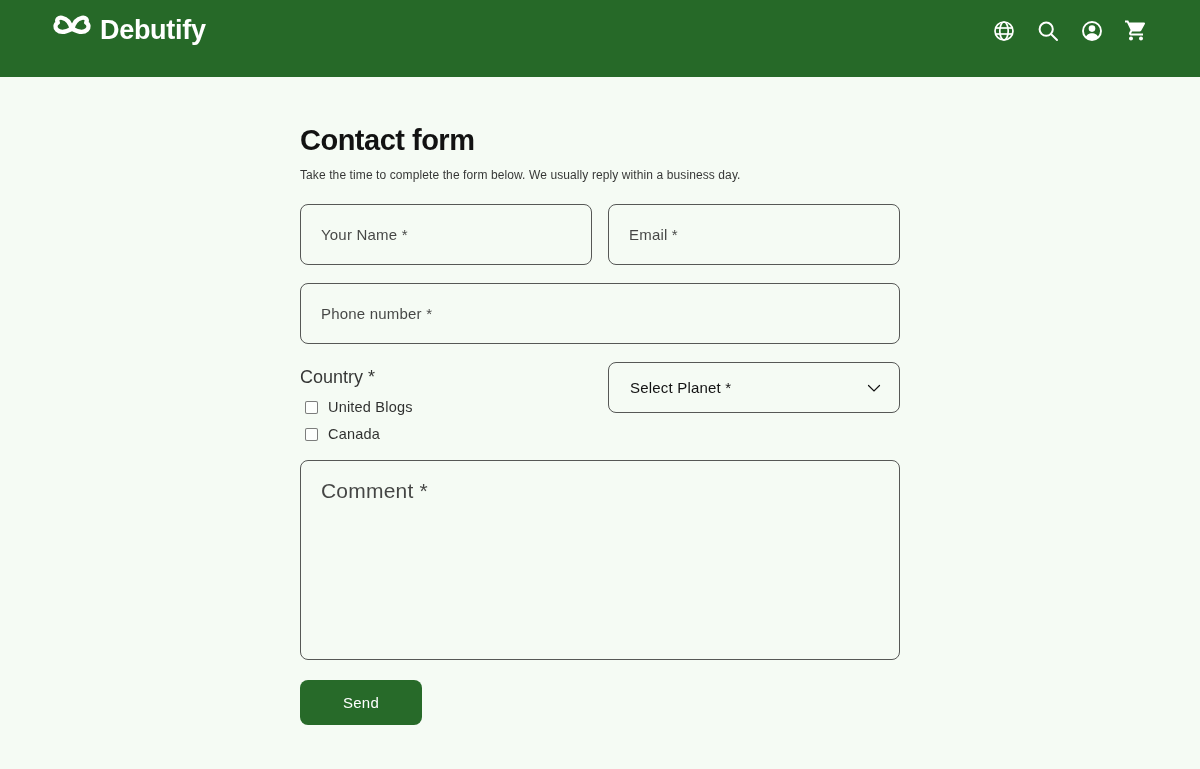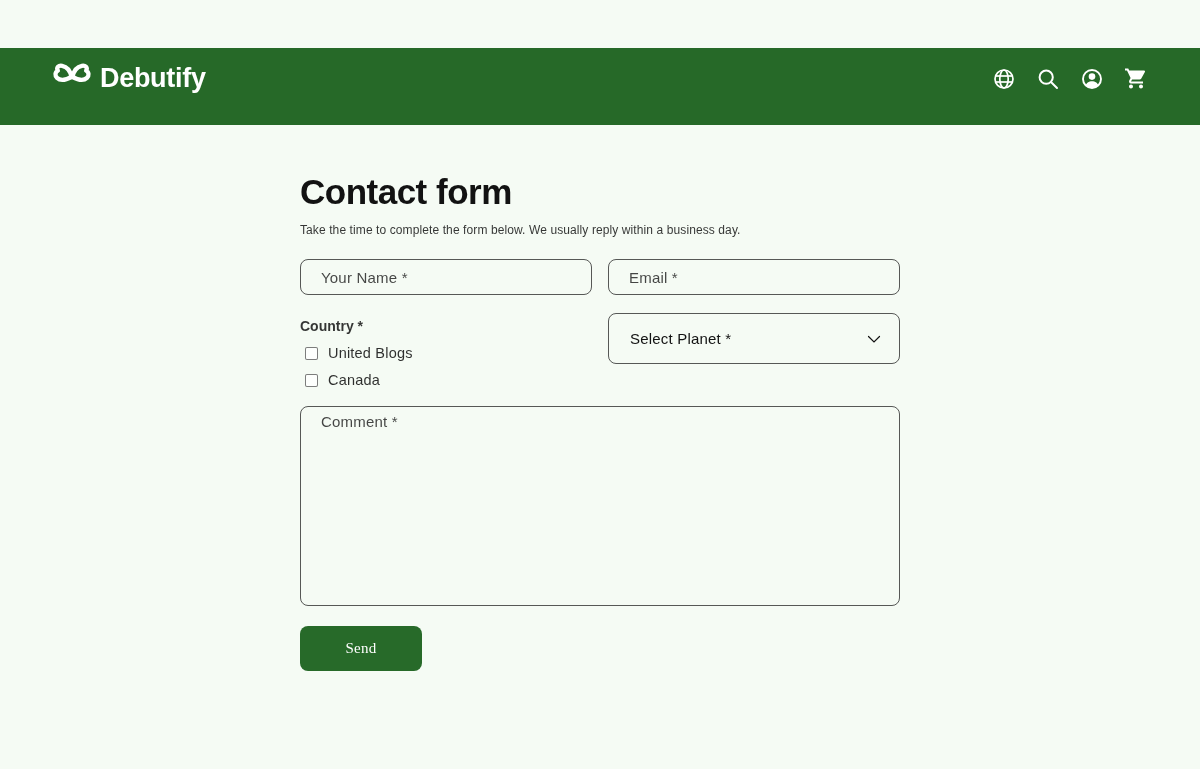--- a/index.html
+++ b/index.html
@@ -11,21 +11,20 @@
     overflow: hidden;
   }
 
   
   .header {
     height: 77px;
     background: #266928;
     display: flex;
     align-items: center;
     padding: 0 52px 16px 50px;
-    margin-top: 48px;
   }
   .logo {
     display: flex;
     align-items: center;
     gap: 6px;
     cursor: pointer;
     color: #ffffff;
     text-decoration: none;
   }
   .logo-text {
@@ -71,21 +70,21 @@
   }
   .icon-btn svg { display: block; }
 
   
   .main {
     width: 600px;
     margin: 0 auto;
     padding-top: 47px;
   }
   .page-title {
-    font-size: 35px;
+    font-size: 29px;
     font-weight: 700;
     letter-spacing: -0.5px;
     color: #121212;
   }
   .page-subtitle {
     margin-top: 11px;
     font-size: 12px;
     color: rgba(18,18,18,0.85);
     letter-spacing: 0.1px;
   }
@@ -95,21 +94,21 @@
     display: flex;
     flex-direction: column;
     gap: 18px;
   }
   .row-2col {
     display: grid;
     grid-template-columns: 1fr 1fr;
     column-gap: 16px;
   }
   .field {
-    height: 36px;
+    height: 61px;
     width: 100%;
     border: 1px solid rgba(18,18,18,0.7);
     border-radius: 8px;
     background: transparent;
     padding: 0 20px;
     font-family: "Liberation Sans", sans-serif;
     font-size: 15px;
     color: #121212;
     letter-spacing: 0.2px;
   }
@@ -119,24 +118,23 @@
   }
 
   .country-row {
     display: grid;
     grid-template-columns: 1fr 1fr;
     column-gap: 16px;
     align-items: start;
   }
   .country-group { padding-top: 5px; }
   .country-label {
-    font-size: 14px;
+    font-size: 18px;
     color: rgba(18,18,18,0.85);
     display: block;
-    font-weight: bold;
   }
   .check-row {
     display: flex;
     align-items: center;
     margin-top: 11px;
     cursor: pointer;
   }
   .check-row input[type="checkbox"] {
     appearance: none;
     -webkit-appearance: none;
@@ -170,35 +168,35 @@
     color: #121212;
     letter-spacing: 0.2px;
   }
 
   .textarea {
     height: 200px;
     width: 100%;
     border: 1px solid rgba(18,18,18,0.7);
     border-radius: 8px;
     background: transparent;
-    padding: 6px 20px;
+    padding: 18px 20px;
     font-family: "Liberation Sans", sans-serif;
-    font-size: 15px;
+    font-size: 21px;
     color: #121212;
     resize: none;
     letter-spacing: 0.2px;
   }
 
   .send-btn {
     margin-top: 2px;
     width: 122px;
     height: 45px;
     background: #276a29;
     color: #ffffff;
-    font-family: Liberation Serif, serif;
+    font-family: Liberation Sans, sans-serif;
     font-size: 15px;
     letter-spacing: 0.3px;
     border: none;
     border-radius: 8px;
     cursor: pointer;
   }
 </style>
 </head>
 <body>
 
@@ -254,20 +252,21 @@
 <main class="main">
   <h1 class="page-title">Contact form</h1>
   <p class="page-subtitle">Take the time to complete the form below. We usually reply within a business day.</p>
 
   <form class="contact-form">
     <div class="row-2col">
       <input class="field" type="text" placeholder="Your Name *" style="">
       <input class="field" type="text" placeholder="Email *" style="">
     </div>
 
+    <input class="field" type="text" placeholder="Phone number *" style="">
 
     <div class="country-row">
       <div class="country-group">
         <span class="country-label">Country *</span>
         <label class="check-row">
           <input type="checkbox" style="">
           <span>United Blogs</span>
         </label>
         <label class="check-row">
           <input type="checkbox" style="">

